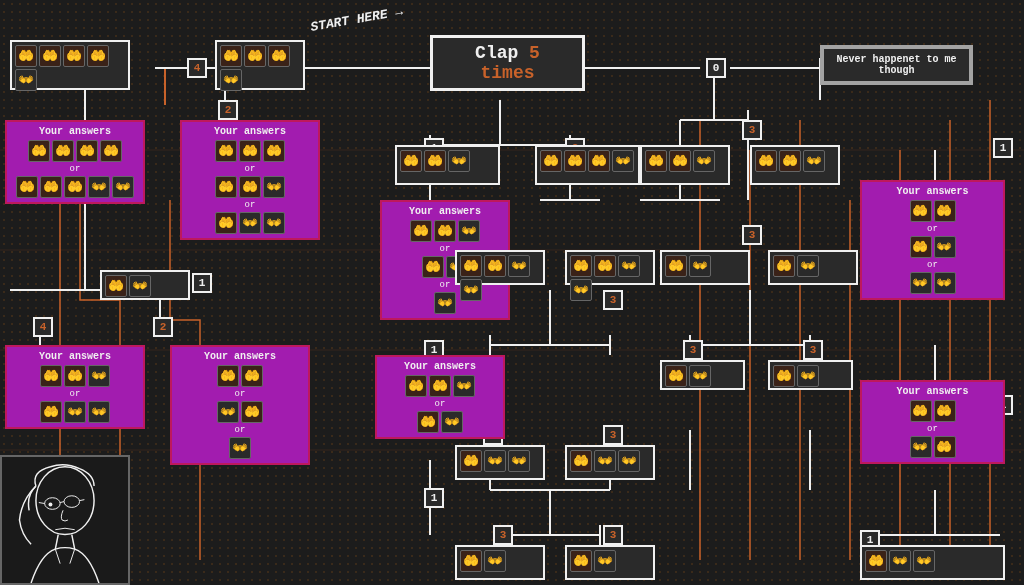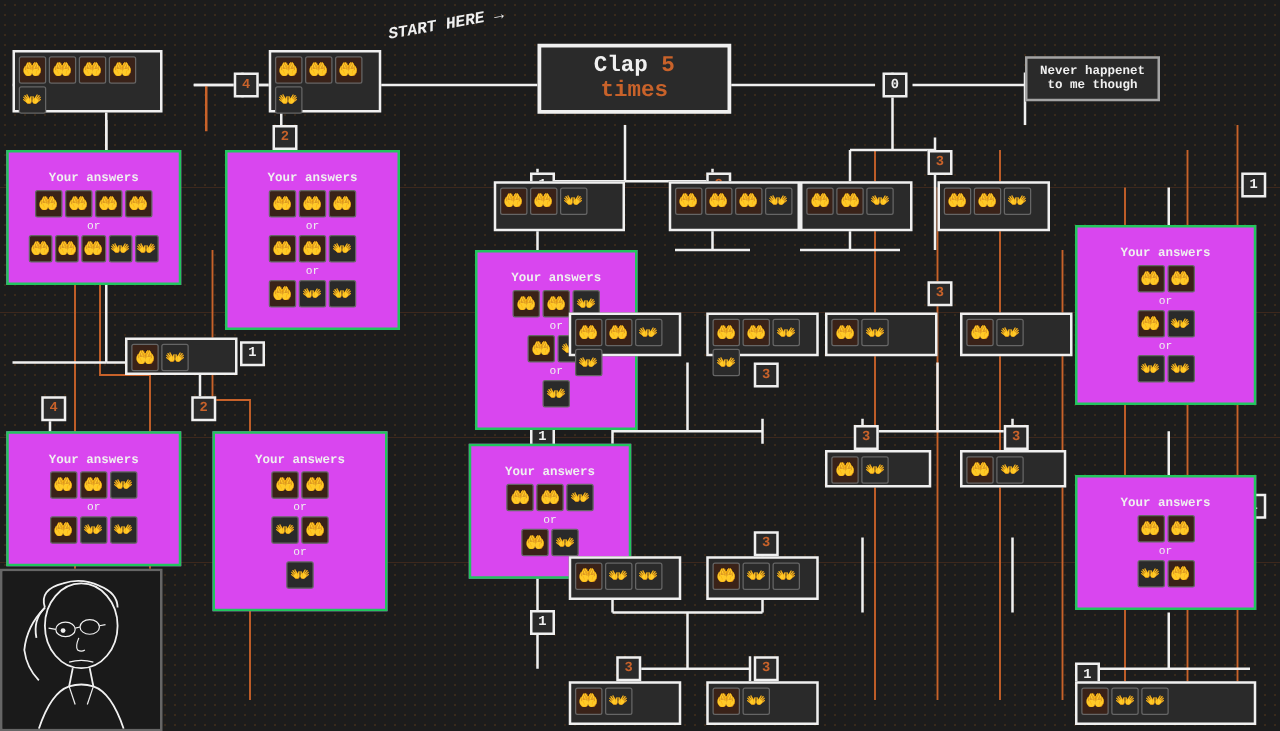--- a/index.html
+++ b/index.html
@@ -70,23 +70,23 @@
       text-align: center;
     }
 
     .label-box.brown-text {
       color: #c8622a;
     }
 
     
     .answers-section {
       position: absolute;
-      border: 2px solid #22c55e;
-      background: #d946ef;
-      padding: 16px;
+      border: 2px solid #be185d;
+      background: #a21caf;
+      padding: 4px;
     }
 
     .answers-title {
       color: #f0f0f0;
       font-size: 10px;
       font-weight: bold;
       text-align: center;
       margin-bottom: 3px;
     }
 
@@ -151,28 +151,28 @@
 
     
     .char-svg {
       width: 100%;
       height: 100%;
     }
 
     
     .never-box {
       position: absolute;
-      border: 2px solid #a3a3a3;
+      border: 4px solid #a3a3a3;
       background: #2a2a2a;
       padding: 5px;
       color: #f0f0f0;
       font-size: 10px;
       font-weight: bold;
       text-align: center;
-      width: 108px;
+      width: 153px;
     }
 
     
     .lines-svg {
       position: absolute;
       top: 0;
       left: 0;
       width: 1024px;
       height: 585px;
       pointer-events: none;

